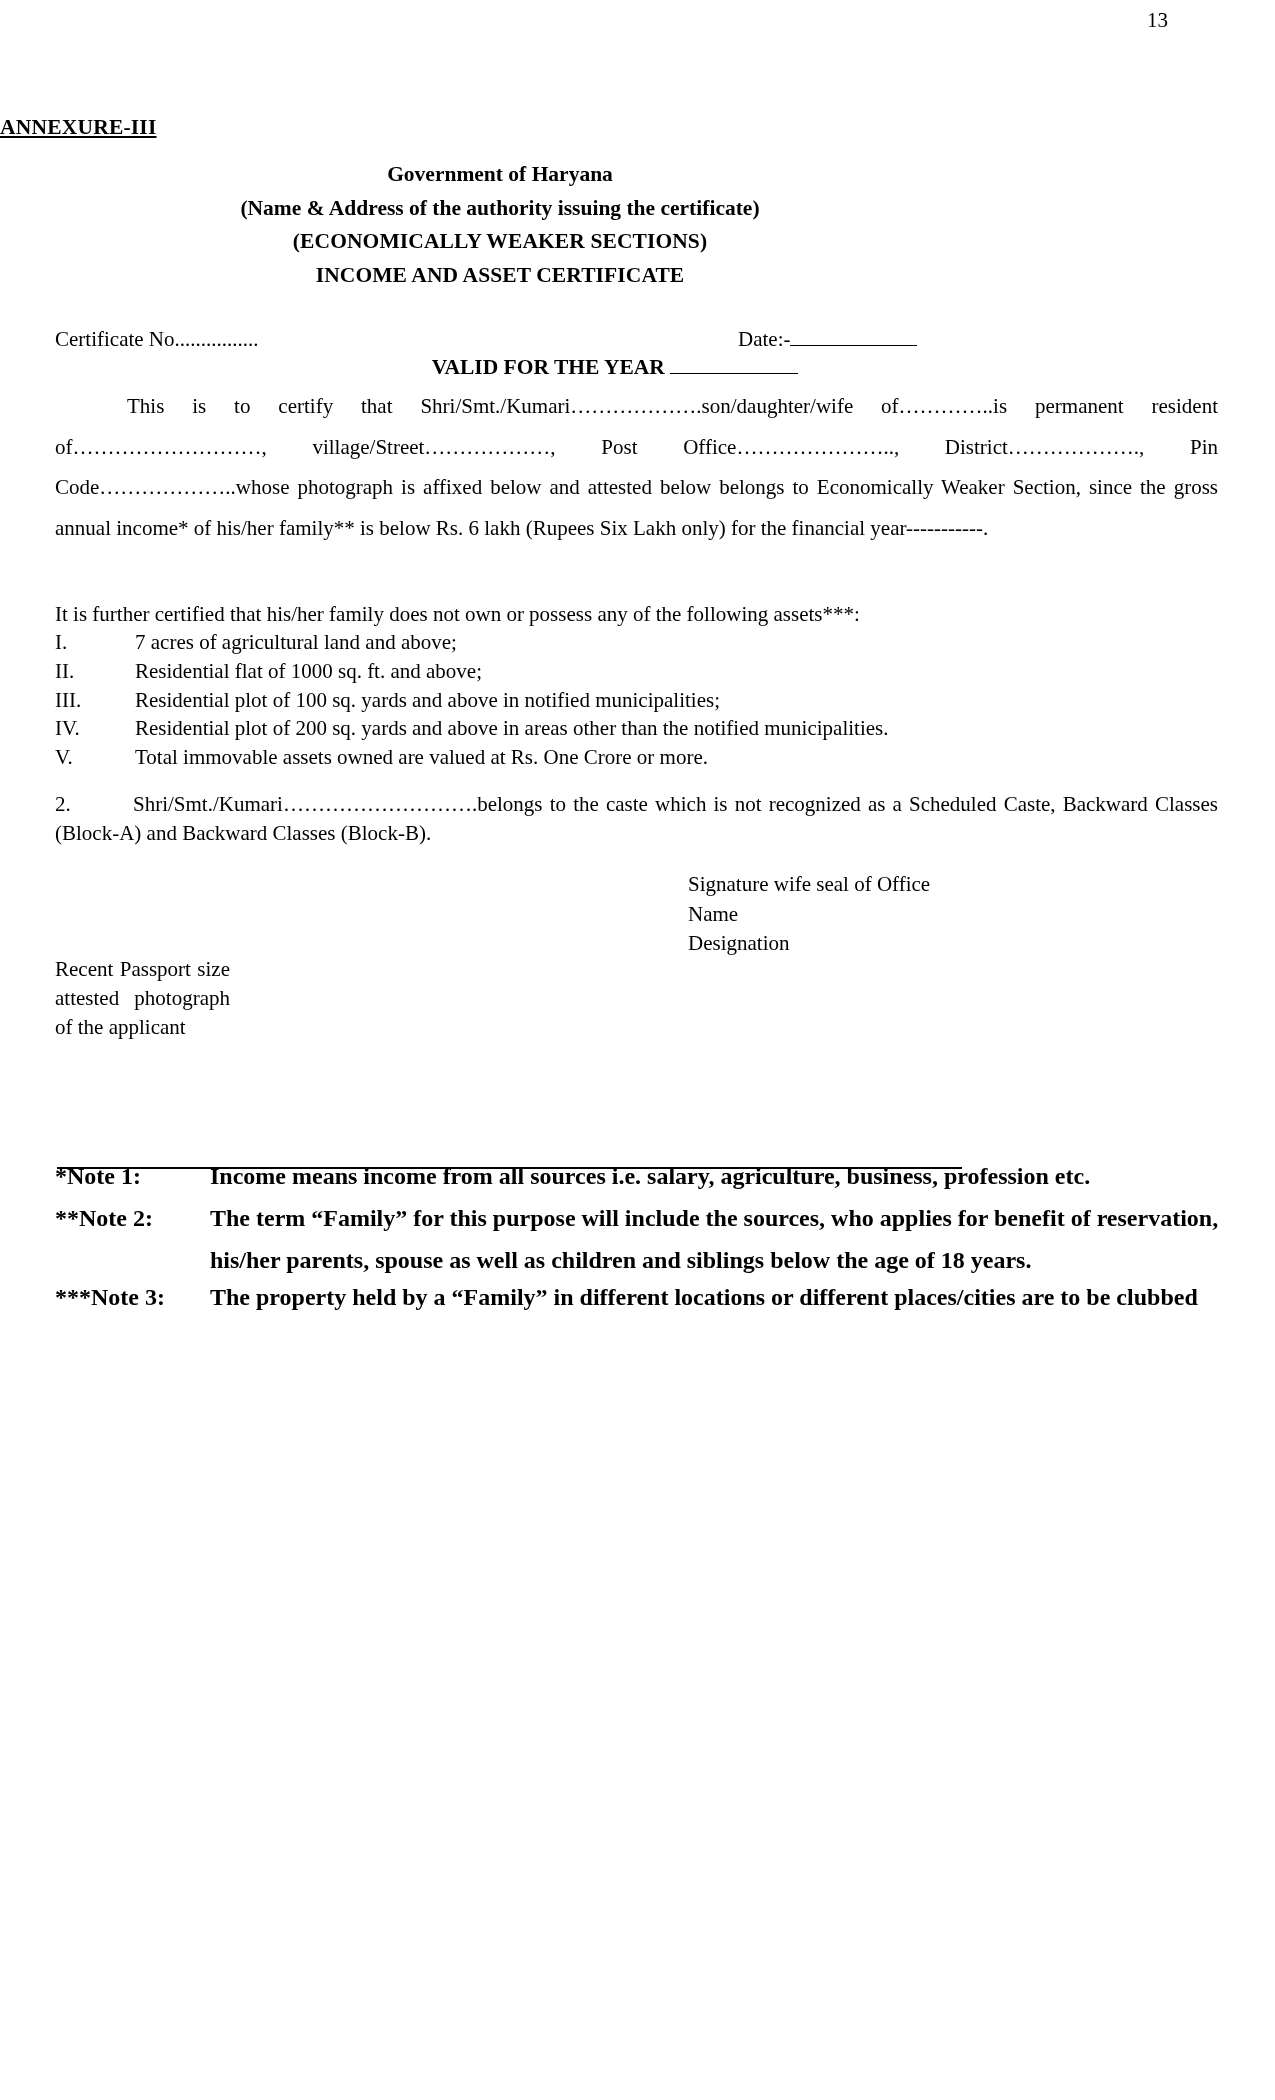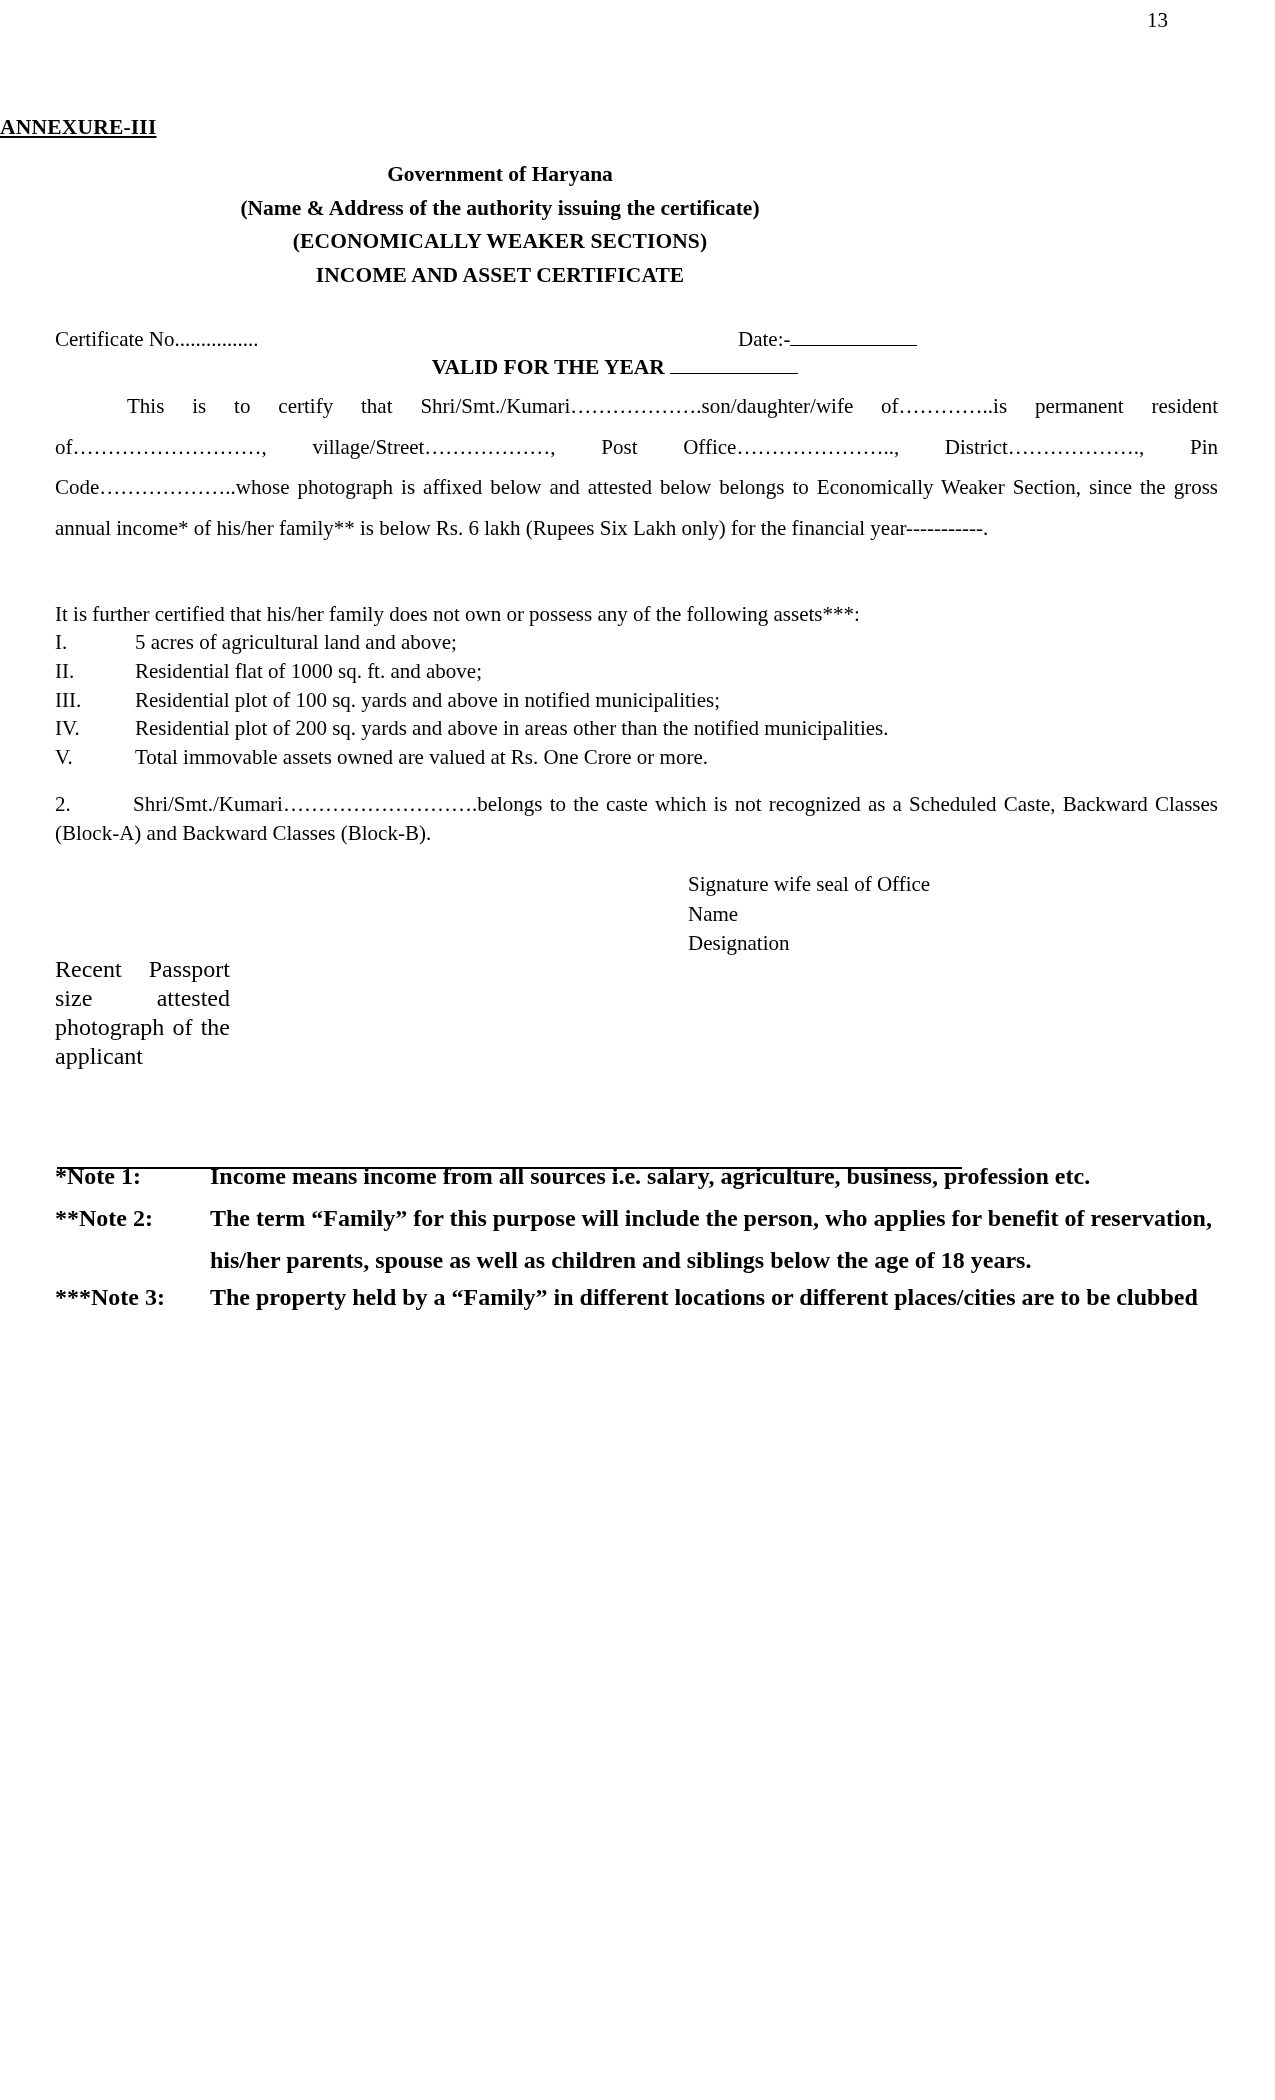--- a/index.html
+++ b/index.html
@@ -167,21 +167,21 @@
     font-size: 21px;
     line-height: 29.5px;
   }
 
   
   .photo-note {
     position: absolute;
     left: 55px;
     top: 955px;
     width: 175px;
-    font-size: 24px;
+    font-size: 21px;
     line-height: 29px;
     text-align: justify;
     text-align-last: left;
   }
 
   
   .divider {
     position: absolute;
     left: 57px;
     top: 1167px;
@@ -240,21 +240,21 @@
 
   <div class="validrow"><span>VALID FOR THE YEAR</span><span>&nbsp;</span><span class="blank-ul blank-year"></span></div>
 
   <div class="para-main"><span class="indent"></span><span>This is to certify that Shri/Smt./Kumari……………….son/daughter/wife of…………..is permanent resident of………………………, village/Street………………, Post Office………………….., District………………., Pin Code………………..whose photograph is affixed below and attested below belongs to Economically Weaker Section, since the gross annual income* of his/her family** is below Rs. 6 lakh (Rupees Six Lakh only) for the financial year-----------.</span></div>
 
   <div class="assets-intro">It is further certified that his/her family does not own or possess any of the following assets***:</div>
 
   <div class="roman-list">
     <div class="ritem">
       <span class="rnum">I.</span>
-      <span>5 acres of agricultural land and above;</span>
+      <span>7 acres of agricultural land and above;</span>
     </div>
     <div class="ritem">
       <span class="rnum">II.</span>
       <span>Residential flat of 1000 sq. ft. and above;</span>
     </div>
     <div class="ritem">
       <span class="rnum">III.</span>
       <span>Residential plot of 100 sq. yards and above in notified municipalities;</span>
     </div>
     <div class="ritem">
@@ -281,21 +281,21 @@
 
   <div class="notes">
 
     <div class="note">
       <span class="note-label">*Note 1:</span>
       <span class="note-body">Income means income from all sources i.e. salary, agriculture, business, profession etc.</span>
     </div>
 
     <div class="note">
       <span class="note-label">**Note 2:</span>
-      <span class="note-body">The term “Family” for this purpose will include the person, who applies for benefit of reservation,</span>
+      <span class="note-body">The term “Family” for this purpose will include the sources, who applies for benefit of reservation,</span>
       <span class="note-body">his/her parents, spouse as well as children and siblings below the age of 18 years.</span>
     </div>
 
     <div class="note note-tight">
       <span class="note-label">***Note 3:</span>
       <span class="note-body first">The property held by a “Family” in different locations or different places/cities are to be clubbed</span>
     </div>
 
   </div>
 

